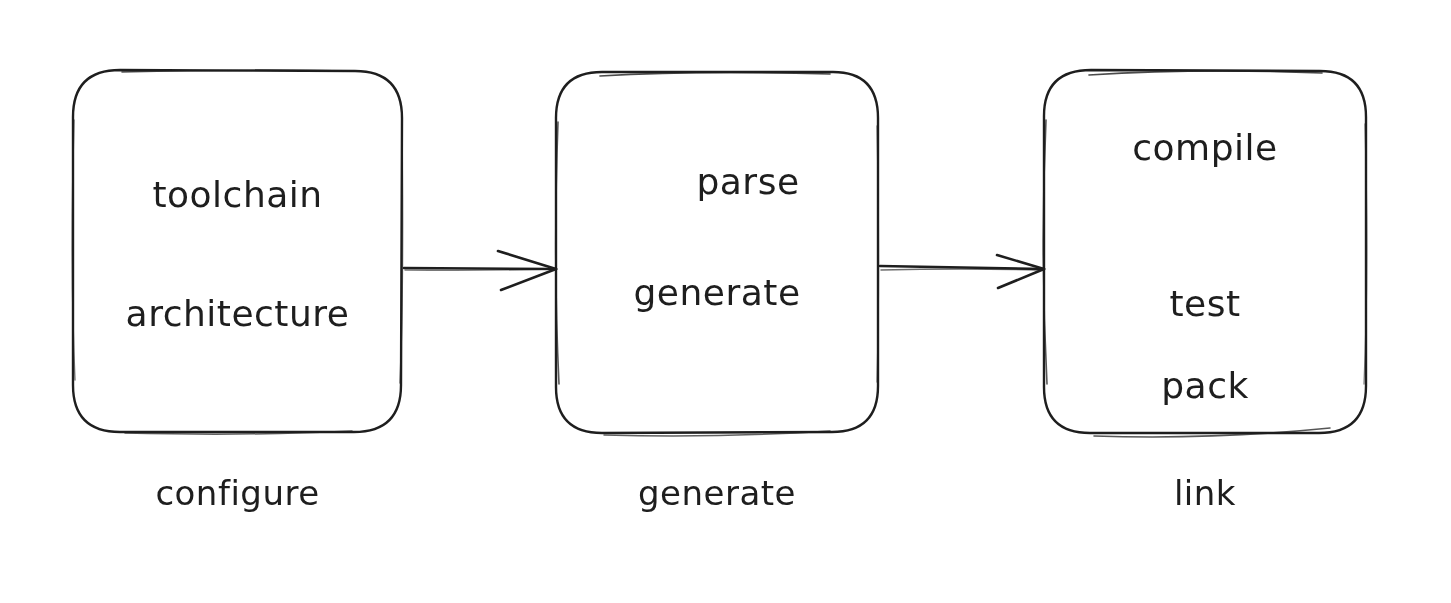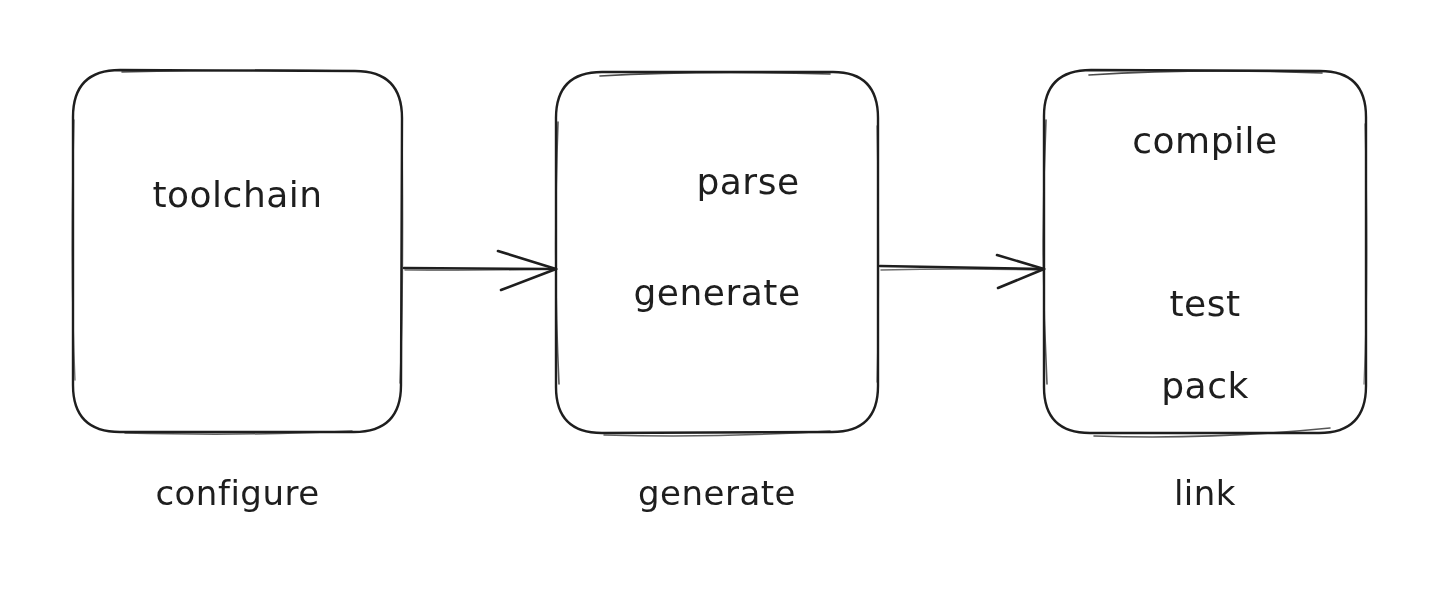--- a/index.html
+++ b/index.html
@@ -91,29 +91,30 @@
     <g>
       <path d="M 880 266 L 1044 269" fill="none" stroke="#1e1e1e" stroke-width="2.6" stroke-linecap="round"></path>
       <path d="M 881 270 Q 960 268 1042 270" fill="none" stroke="#1e1e1e" stroke-width="1.5" stroke-linecap="round" opacity="0.65"></path>
       <path d="M 997 255 L 1044 269" fill="none" stroke="#1e1e1e" stroke-width="2.6" stroke-linecap="round"></path>
       <path d="M 998 288 L 1044 269" fill="none" stroke="#1e1e1e" stroke-width="2.6" stroke-linecap="round"></path>
     </g>
   </svg>
 
   <div class="node-text" style="left:73px; top:70px; width:329px; height:362px;">
     <div class="tline" style="top:125px;">toolchain</div>
+    <div class="tline" style="top:244px;">architecture</div>
   </div>
   <div class="node-caption" style="left:73px; top:493px; width:329px; transform:translateY(-50%);">configure</div>
 
   <div class="node-text" style="left:556px; top:72px; width:322px; height:361px;">
     <div class="tline" style="top:110px;padding-left:31px;">parse</div>
     <div class="tline" style="top:221px;">generate</div>
   </div>
   <div class="node-caption" style="left:556px; top:493px; width:322px; transform:translateY(-50%);">generate</div>
 
   <div class="node-text" style="left:1044px; top:70px; width:322px; height:363px;">
-    <div class="tline" style="top:71px;">compile</div>
+    <div class="tline" style="top:78px;">compile</div>
     <div class="tline" style="top:234px;">test</div>
     <div class="tline" style="top:316px;">pack</div>
   </div>
   <div class="node-caption" style="left:1044px; top:493px; width:322px; transform:translateY(-50%);">link</div>
 
 </div>
 
 </body></html>

